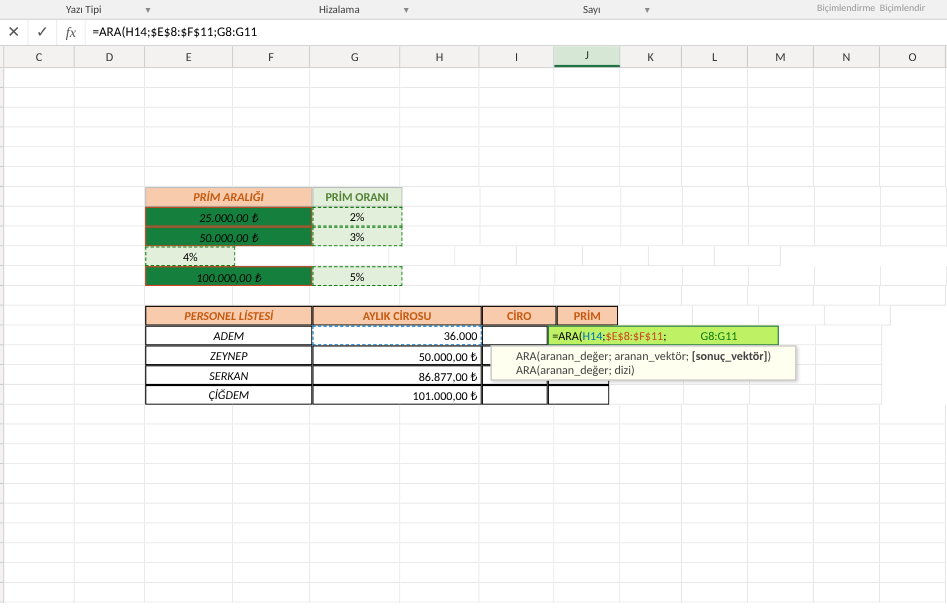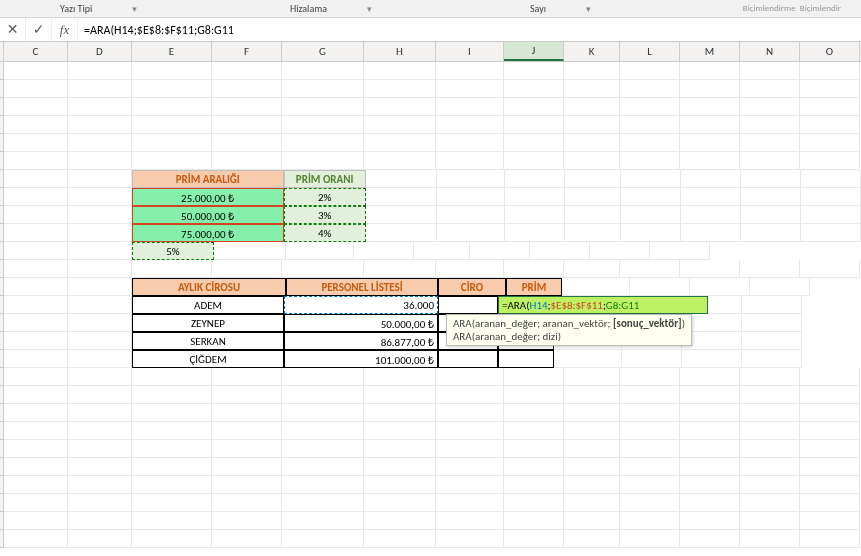--- a/index.html
+++ b/index.html
@@ -55,46 +55,46 @@
   .c-G { width: 82px; }
   .c-H { width: 72px; }
   .c-I { width: 68px; }
   .c-J { width: 60px; }
   .c-K { width: 56px; }
   .c-L, .c-M, .c-N, .c-O { width: 60px; }
 
   
   .hdr-orange { background: #f8cbad; color: #c55a11; font-weight: 600; text-align: center; justify-content: center; border: 1px solid #bfbfbf; }
   .hdr-green { background: #e2efda; color: #548235; font-weight: 600; text-align: center; justify-content: center; border: 1px solid #bfbfbf; }
-  .cell-red { background: #86efac; border: 1px solid #c65911; justify-content: center; }
+  .cell-red { background: #15803d; border: 1px solid #c65911; justify-content: center; }
   .cell-green { background: #e2efda; border: 1px dashed #548235; justify-content: center; }
   .tbl { border: 1px solid #000; }
   .tbl-r { justify-content: flex-end; text-align: right; }
   .tbl-c { justify-content: center; }
-  .merge-ef { width: 152px; }
+  .merge-ef { width: 152px; font-style: italic; }
   .merge-gh { width: 154px; }
   
   .marching-range {
     border: 1px dashed #107c10;
   }
   .red-range { border: 1px solid #d04423; }
 
   .active-wrap { position: relative; width: 60px; }
   .formula-cell {
     position: absolute; left: 0; top: 0; height: 18px; min-width: 210px;
     border: 1px solid #217346; background: #bef264; display: flex; align-items: center;
     padding: 0 3px; font-size: 11px; z-index: 5; white-space: nowrap;
   }
   .arg-blue { color: #0070c0; }
   .arg-red { color: #d04423; }
-  .arg-green { color: #107c10; }
+  .arg-green { color: #107c10; margin-left: 31px; }
   
   .hint-box {
     position: absolute; z-index: 20; background: #fffff0; border: 1px solid #bbb;
-    font-size: 11px; padding: 2px 6px; color: #444; box-shadow: 1px 1px 3px rgba(0,0,0,.2);
+    font-size: 11px; padding: 2px 22px; color: #444; box-shadow: 1px 1px 3px rgba(0,0,0,.2);
   }
   .hint-box .hl { font-weight: 700; }
 </style>
 </head>
 <body>
 
 <div class="ribbon-bottom">
   <div class="ribbon-group" style="left:60px;">
     <span>Yazı Tipi</span><span class="ribbon-launcher">▾</span>
   </div>
@@ -276,35 +276,35 @@
         <div class="cell c-K"></div>
         <div class="cell c-L"></div>
         <div class="cell c-M"></div>
         <div class="cell c-N"></div>
         <div class="cell c-O"></div>
     </div>
     <div class="row">
       <div class="rowh"></div>
         <div class="cell c-C"></div>
         <div class="cell c-D"></div>
-      <div class="cell cell-red merge-ef red-range">75.000,00 ₺</div>
       <div class="cell cell-green c-G marching-range">4%</div>
       <div class="cell c-H"></div>
         <div class="cell c-I"></div>
         <div class="cell c-J"></div>
         <div class="cell c-K"></div>
         <div class="cell c-L"></div>
         <div class="cell c-M"></div>
         <div class="cell c-N"></div>
         <div class="cell c-O"></div>
     </div>
     <div class="row">
       <div class="rowh"></div>
         <div class="cell c-C"></div>
         <div class="cell c-D"></div>
+      <div class="cell cell-red merge-ef red-range">100.000,00 ₺</div>
       <div class="cell cell-green c-G marching-range">5%</div>
       <div class="cell c-H"></div>
         <div class="cell c-I"></div>
         <div class="cell c-J"></div>
         <div class="cell c-K"></div>
         <div class="cell c-L"></div>
         <div class="cell c-M"></div>
         <div class="cell c-N"></div>
         <div class="cell c-O"></div>
     </div>
@@ -323,22 +323,22 @@
         <div class="cell c-L"></div>
         <div class="cell c-M"></div>
         <div class="cell c-N"></div>
         <div class="cell c-O"></div>
       </div>
 
     <div class="row">
       <div class="rowh"></div>
         <div class="cell c-C"></div>
         <div class="cell c-D"></div>
+      <div class="cell hdr-orange merge-ef tbl">PERSONEL LİSTESİ</div>
       <div class="cell hdr-orange merge-gh tbl">AYLIK CİROSU</div>
-      <div class="cell hdr-orange merge-ef tbl">PERSONEL LİSTESİ</div>
       <div class="cell hdr-orange c-I tbl" style="width:68px">CİRO</div>
       <div class="cell hdr-orange c-J tbl" style="width:56px">PRİM</div>
       <div class="cell c-L" style="width:68px"></div>
         <div class="cell c-M"></div>
         <div class="cell c-N"></div>
         <div class="cell c-O"></div>
     </div>
 
     <div class="row" style="position:relative;">
       <div class="rowh"></div>

